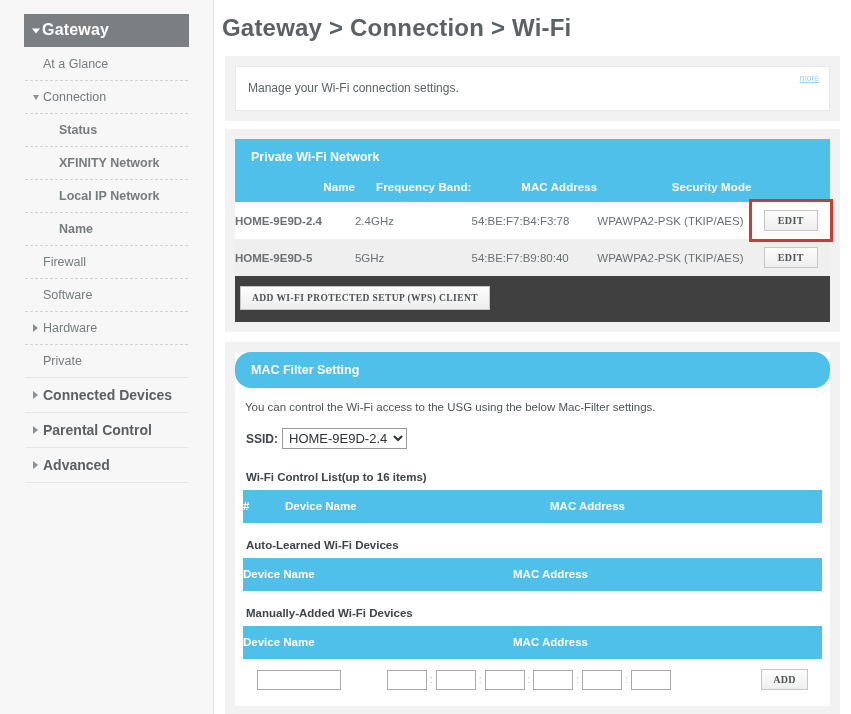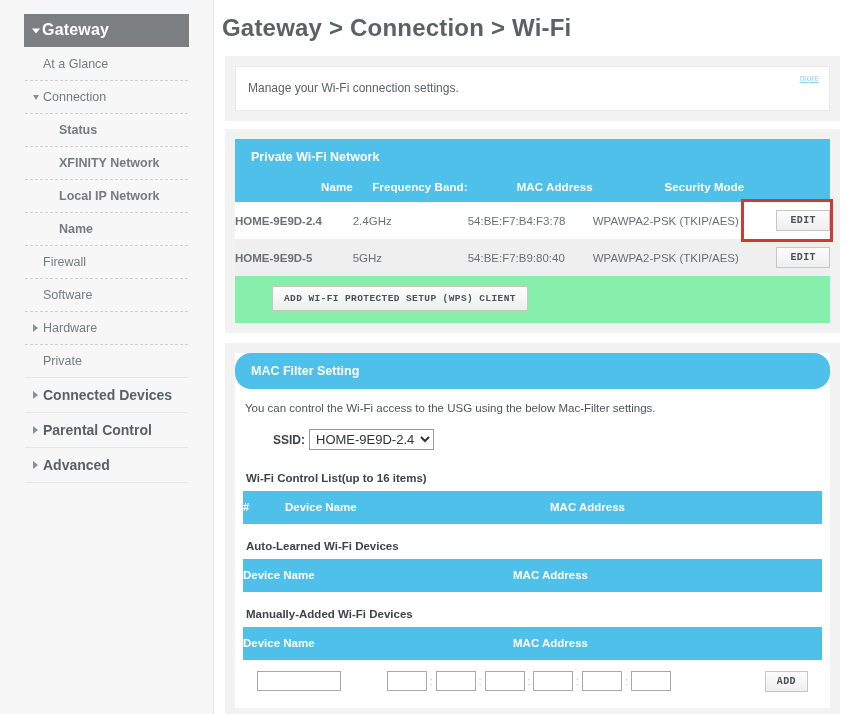--- a/index.html
+++ b/index.html
@@ -101,37 +101,36 @@
   th.mac-col, td.mac-col { width: 130px; }
   th.sec-col, td.sec-col { width: 168px; }
   th.act-col, td.act-col { width: 82px; text-align:center; }
 
   .btn {
     display:inline-block;
     background: linear-gradient(#fdfdfd,#eeeeee);
     border:1px solid #c6c6c6;
     color:#4d5255; font-size:10.5px; font-weight:bold;
     padding: 5px 11px; letter-spacing:.4px; cursor:pointer;
-    font-family:Liberation Mono, monospace;
-    margin-left:32px;
+    font-family:Liberation Serif, serif;
   }
   .btn-edit { padding: 4px 13px; font-size:10px; }
 
   .highlight-red { outline: 3px solid #cf3b32; outline-offset: 0px; }
 
-  .wps-row { background:#86efac; padding: 10px 0 12px 5px; }
+  .wps-row { background:#404040; padding: 10px 0 12px 5px; }
   .btn-wps { padding: 6px 11px; font-size:9.5px; }
 
   
   .mf-panel { margin: 10px 11px 0 11px; background:#f2f2f2; padding: 10px; }
   .mf-inner { background:#ffffff; }
   .mf-head { background:#4fc0ea; color:#fff; font-size:12.5px; font-weight:bold; padding:11px 0 11px 16px;border-radius:16px; }
   .mf-body { padding: 10px 8px 4px 8px; }
   .mf-desc { font-size:11.5px; color:#4f5457; padding: 3px 0 12px 2px; }
-  .mf-row { font-size:12px; color:#3f4447; font-weight:bold; padding: 3px 0 10px 3px; display:flex; align-items:center;margin-left:27px; }
+  .mf-row { font-size:12px; color:#3f4447; font-weight:bold; padding: 3px 0 10px 3px; display:flex; align-items:center; }
   .mf-row label { margin-right:4px; }
   select.sel {
     font-family:"Liberation Sans", sans-serif;
     font-size:13px; color:#2f3437; padding:1px 2px;
     border:1px solid #9a9a9a; background:#ffffff; border-radius:0;
   }
   .sub-label { font-size:11.5px; font-weight:bold; color:#3f4447; padding: 6px 0 7px 3px; }
   table.blue-only { width:100%; border-collapse:collapse; }
   table.blue-only th {
     background:#4fc0ea; color:#ffffff; font-size:11.5px; font-weight:bold;

